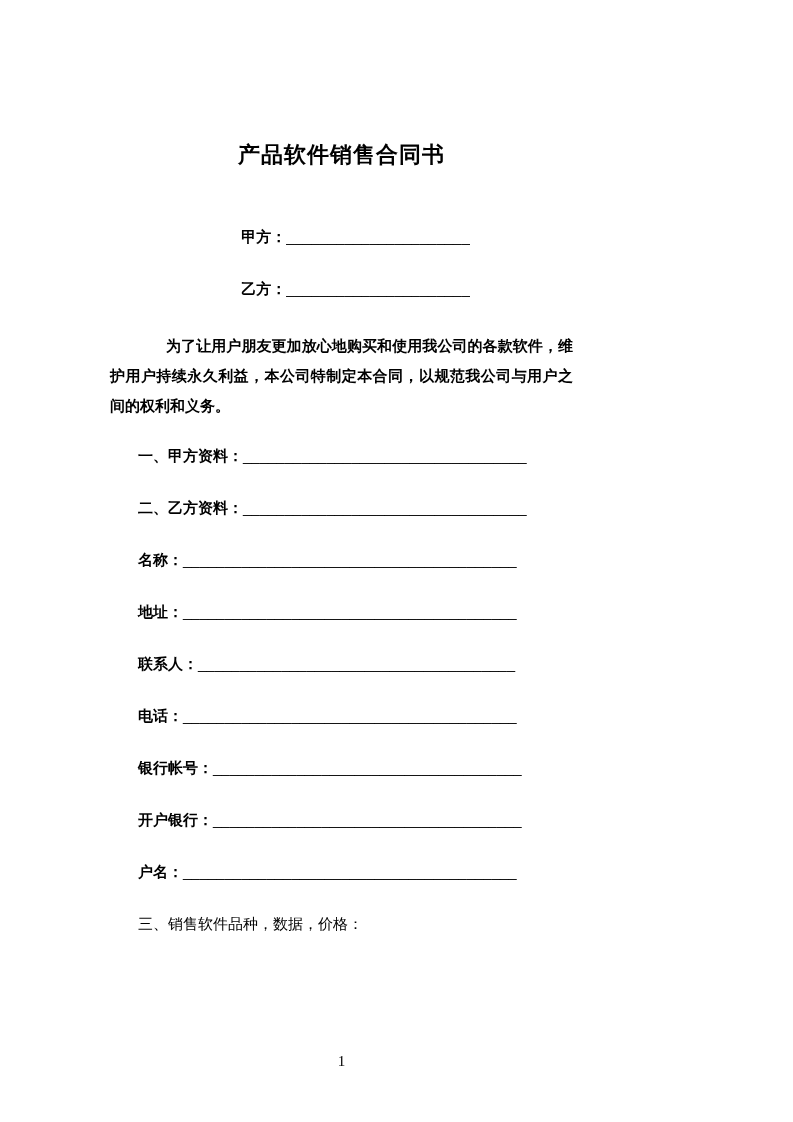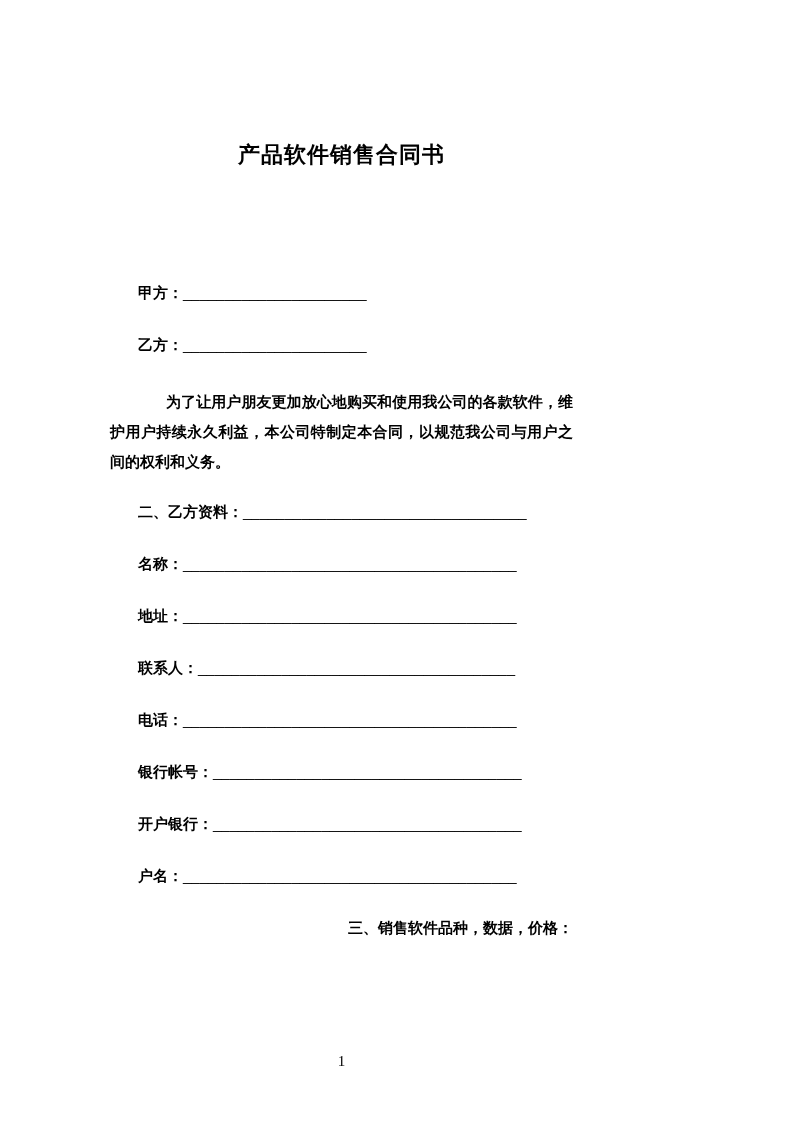--- a/index.html
+++ b/index.html
@@ -20,21 +20,22 @@
     }
     .title {
       margin: 0;
       padding-top: 140px;
       text-align: center;
       font-size: 22px;
       font-weight: 700;
       letter-spacing: 1px;
     }
     .party-block {
-      margin-top: 113px;
+      margin-top: 57px;
+      text-align: center;
     }
     .row {
       font-size: 15px;
       line-height: 20px;
       margin: 0 0 32px 0;
       padding-left: 28px;
       white-space: nowrap;
     }
     .row .label {
       font-weight: 700;
@@ -46,22 +47,21 @@
     }
     .intro {
       margin: 0 0 25px 0;
       font-size: 15px;
       line-height: 30px;
       text-align: justify;
       text-indent: 56px;
       font-weight: 700;
     }
     .section-heading {
-      font-weight: 700;
-      text-align: right;
+      font-weight: 400;
     }
     .page-number {
       position: absolute;
       bottom: 52px;
       left: 0;
       width: 100%;
       text-align: center;
       font-family: "Liberation Serif", serif;
       font-size: 15px;
       padding: 0;
@@ -74,20 +74,21 @@
 
   <h1 class="title">产品软件销售合同书</h1>
 
   <div class="party-block">
     <div class="row"><span class="label">甲方：</span><span class="blank">______________________</span></div>
     <div class="row"><span class="label">乙方：</span><span class="blank">______________________</span></div>
   </div>
 
   <p class="intro">为了让用户朋友更加放心地购买和使用我公司的各款软件，维护用户持续永久利益，本公司特制定本合同，以规范我公司与用户之间的权利和义务。</p>
 
+  <div class="row"><span class="label">一、甲方资料：</span><span class="blank">__________________________________</span></div>
   <div class="row"><span class="label">二、乙方资料：</span><span class="blank">__________________________________</span></div>
   <div class="row"><span class="label">名称：</span><span class="blank">________________________________________</span></div>
   <div class="row"><span class="label">地址：</span><span class="blank">________________________________________</span></div>
   <div class="row"><span class="label">联系人：</span><span class="blank">______________________________________</span></div>
   <div class="row"><span class="label">电话：</span><span class="blank">________________________________________</span></div>
   <div class="row"><span class="label">银行帐号：</span><span class="blank">_____________________________________</span></div>
   <div class="row"><span class="label">开户银行：</span><span class="blank">_____________________________________</span></div>
   <div class="row"><span class="label">户名：</span><span class="blank">________________________________________</span></div>
 
   <div class="row section-heading">三、销售软件品种，数据，价格：</div>

